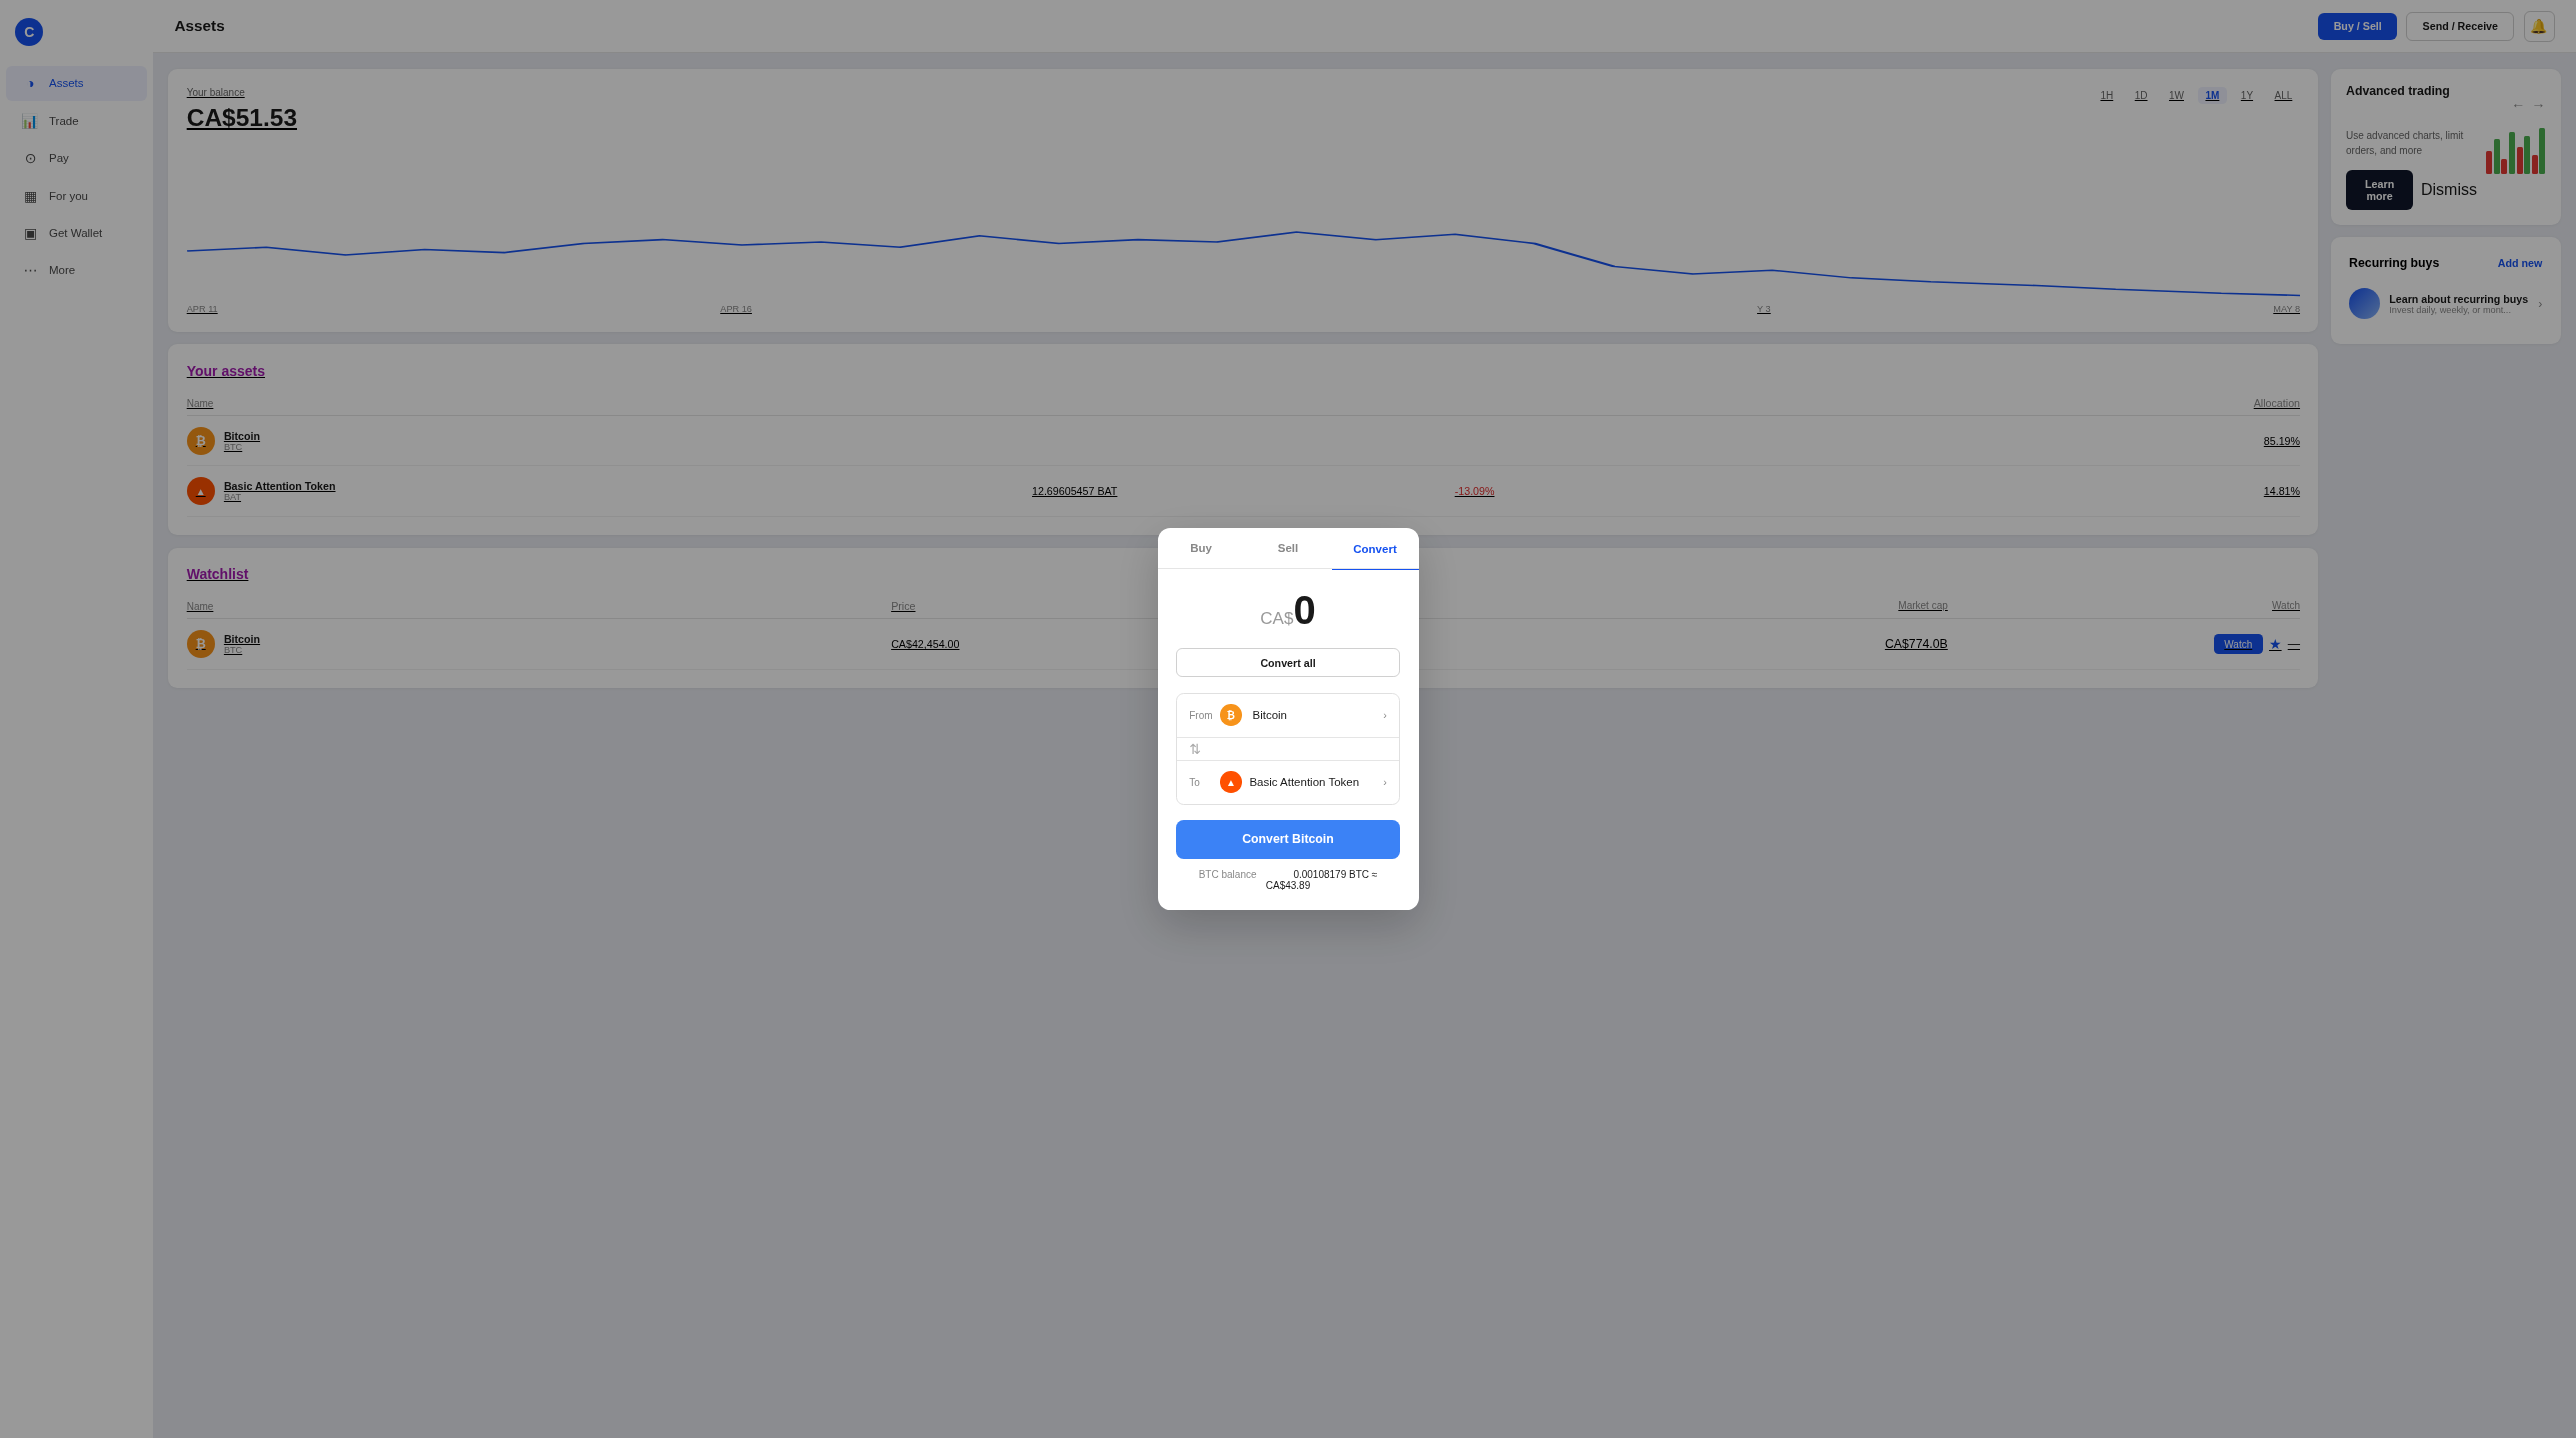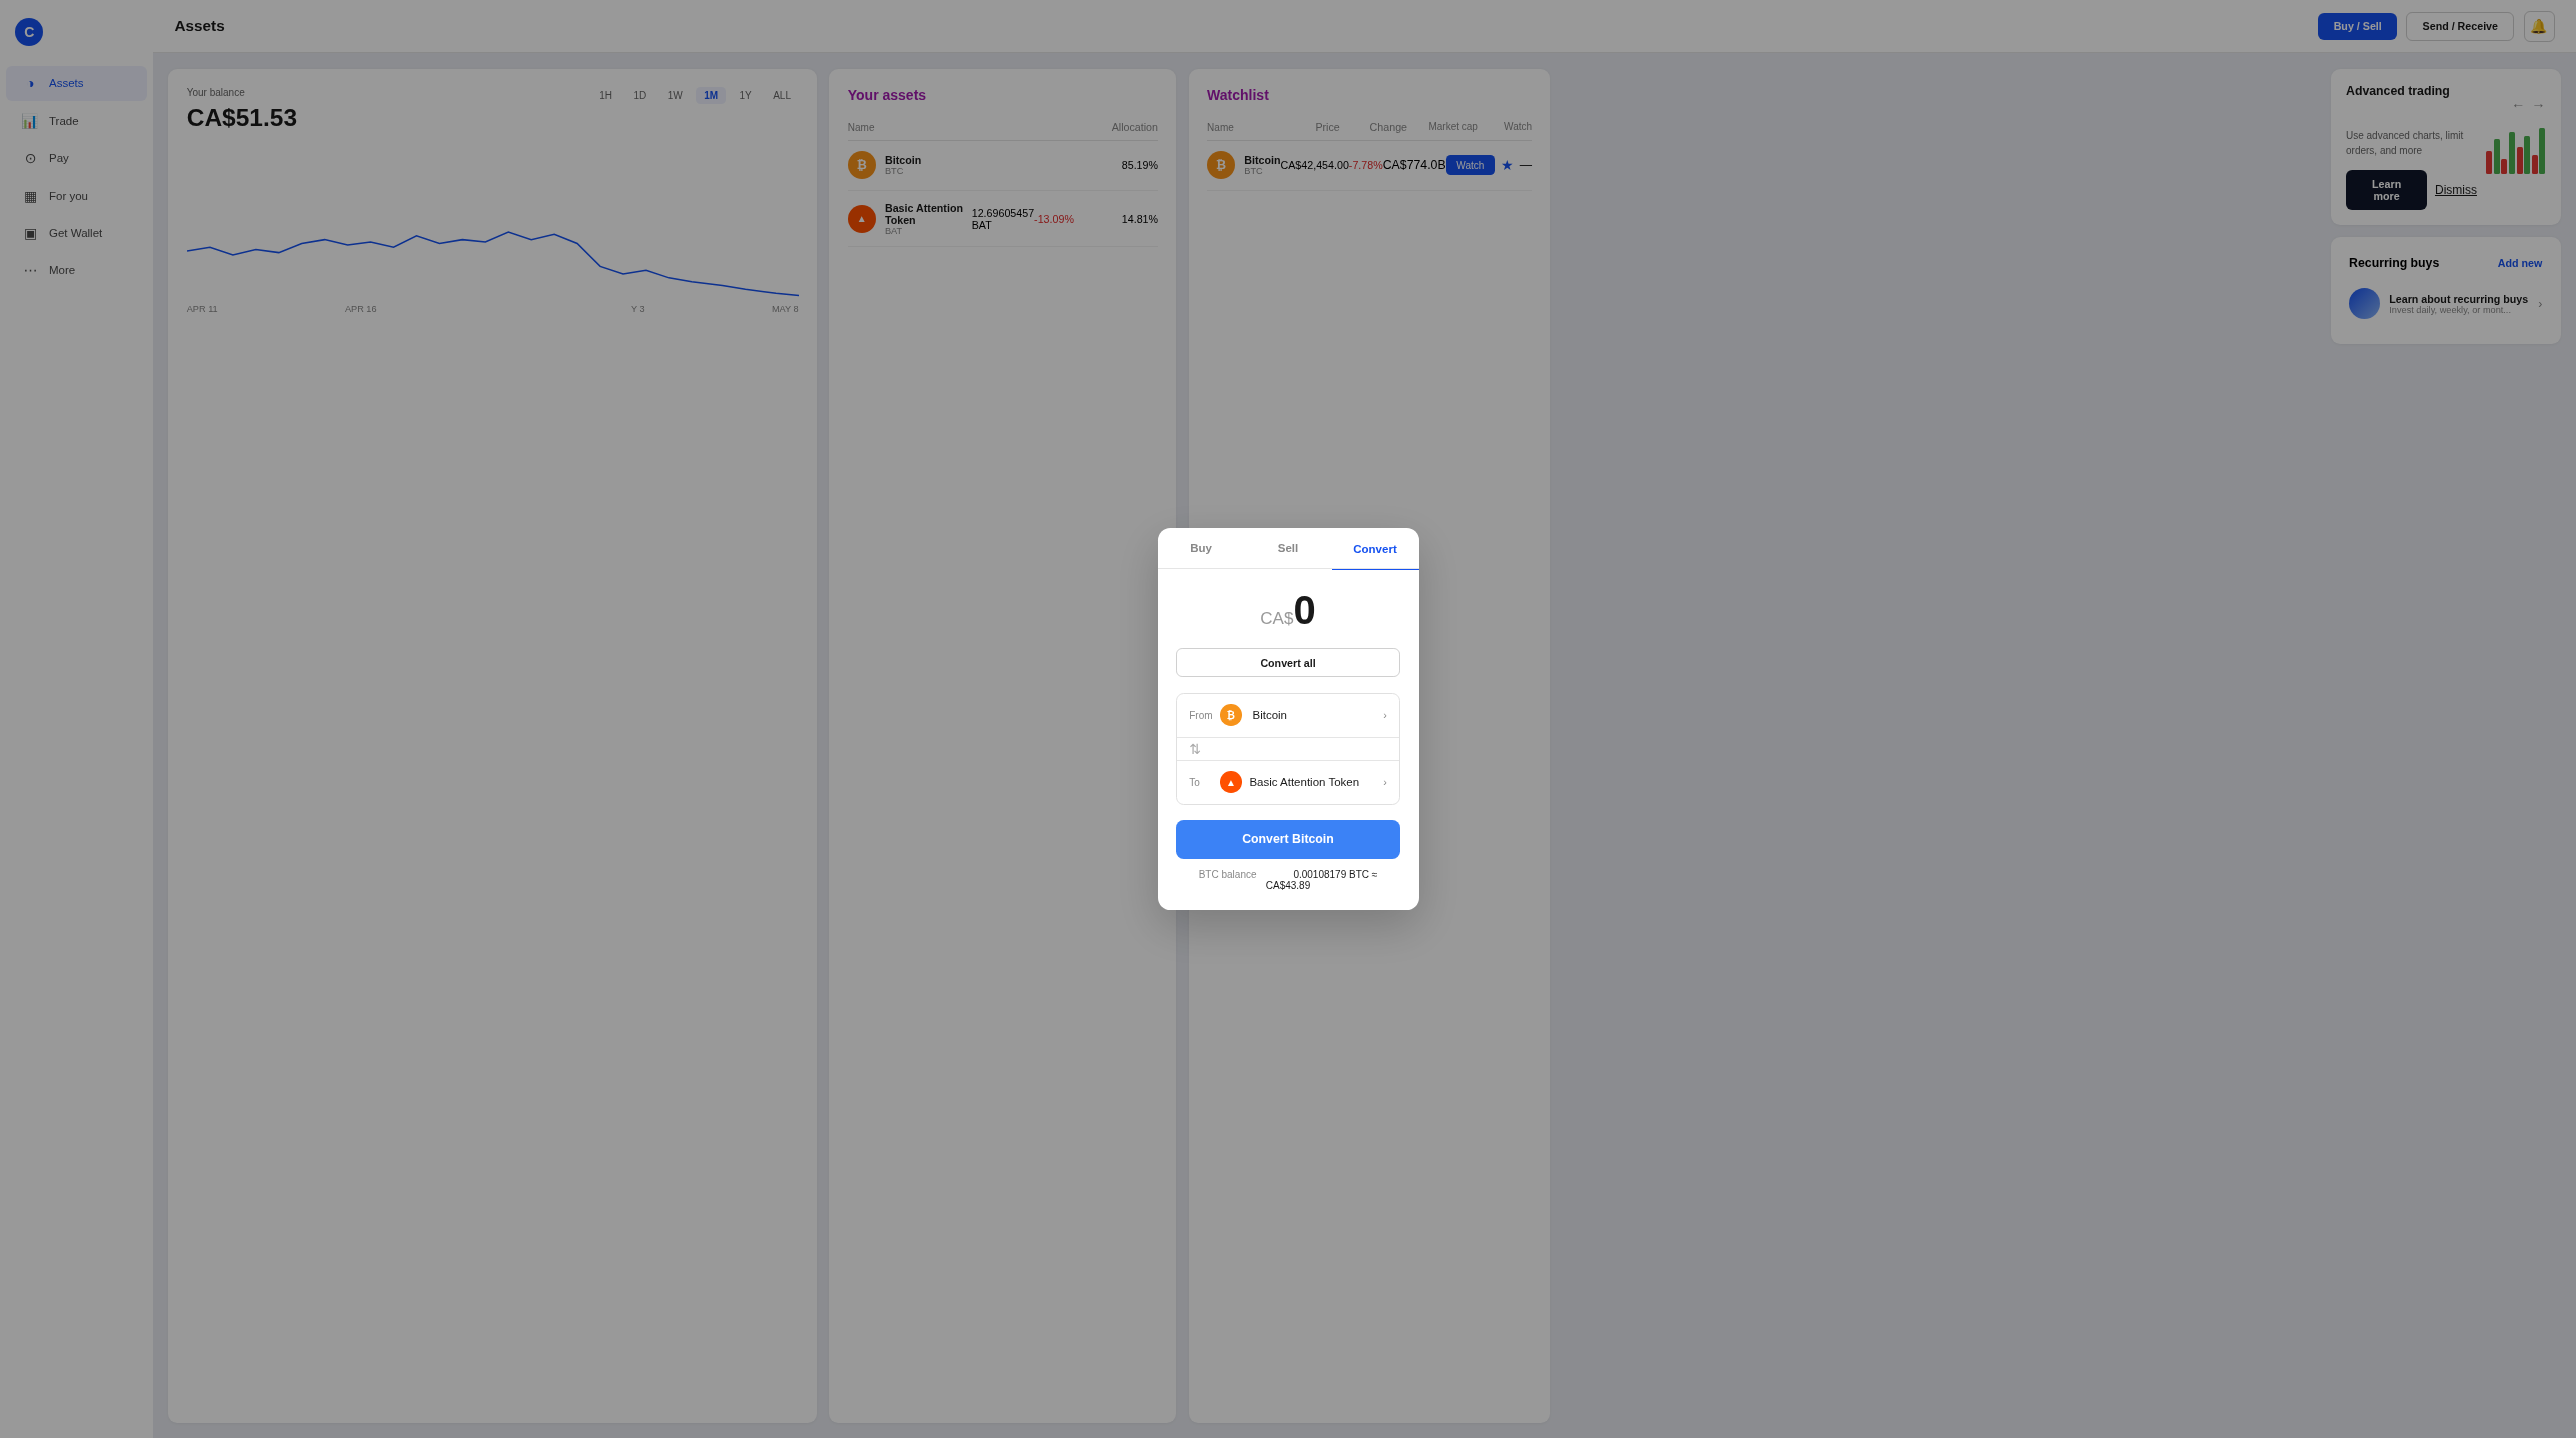--- a/index.html
+++ b/index.html
@@ -87,21 +87,21 @@
     }
 
     
     .content-area {
       flex: 1;
       display: flex;
       gap: 12.3px;
       padding: 15.3px;
       overflow: auto;
     }
-    .main-col { flex: 1; display: flex; flex-direction: row; gap: 12.3px; }
+    .main-col { flex: 1; display: flex; flex-direction: column; gap: 12.3px; text-decoration: underline; }
     .right-col { width: 230px; display: flex; flex-direction: column; gap: 12.3px; }
 
     
     .card {
       background: white;
       border-radius: 9.2px;
       padding: 18.4px;
       box-shadow: 0 0.8px 3.1px rgba(0,0,0,0.05);
     }
 
@@ -143,21 +143,21 @@
     .col-watch { flex: 1; text-align: right; }
     .watch-btn { background: #1652f0; color: white; border: none; padding: 4.6px 10.7px; border-radius: 4.6px; font-size: 10px; cursor: pointer; }
     .star-icon { color: #1652f0; font-size: 14px; }
 
     
     .adv-trading-card { background: white; border-radius: 9.2px; padding: 15.3px; }
     .adv-title { font-size: 12.3px; font-weight: 700; color: #1a1a1a; margin-bottom: 24px; }
     .adv-desc { font-size: 10px; color: #666; margin-bottom: 12.3px; line-height: 1.5; }
     .adv-actions { display: flex; gap: 7.7px; align-items: center; }
     .btn-learn { background: #0f172a; color: white; border: none; padding: 7.7px 14px; border-radius: 6.1px; font-size: 10.7px; font-weight: 600; cursor: pointer; }
-    .btn-dismiss { background: none; border: none; font-size: 12px; color: #1a1a1a; cursor: pointer; font-weight: 500; text-decoration: underline; }
+    .btn-dismiss { background: none; border: none; font-size: 16px; color: #1a1a1a; cursor: pointer; font-weight: 500; }
     .nav-arrows { display: flex; gap: 6.1px; }
     .arrow-btn { background: none; border: none; font-size: 14px; cursor: pointer; color: #888; }
 
     
     .recurring-header { display: flex; justify-content: space-between; align-items: center; margin-bottom: 12.3px; }
     .recurring-title { font-size: 12.3px; font-weight: 700; }
     .add-new-link { color: #1652f0; font-size: 10.7px; font-weight: 600; cursor: pointer; text-decoration: none; }
     .recurring-item { display: flex; align-items: center; gap: 9.2px; padding: 6.1px 0; cursor: pointer; }
     .recurring-icon { width: 31px; height: 31px; border-radius: 50%; background: linear-gradient(135deg, #1652f0, #8ab4f8); flex-shrink: 0; }
     .recurring-text { flex: 1; }

